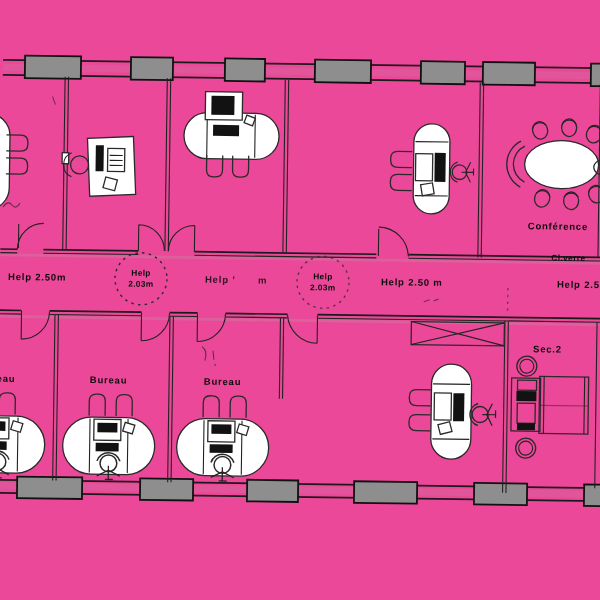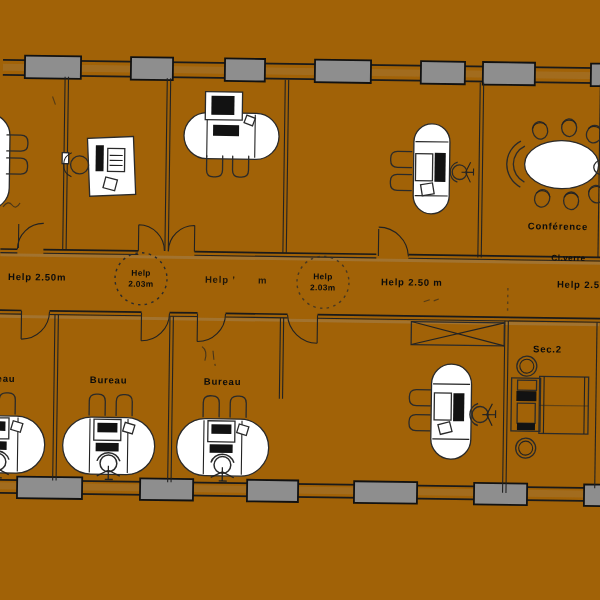--- a/index.html
+++ b/index.html
@@ -1,16 +1,16 @@
 <!DOCTYPE html>
 <html><head>
 <meta charset="utf-8">
 <style>
   html,body{margin:0;padding:0;background:#ffffff;}
-  .canvas{width:600px;height:600px;background:#a16207;position:relative;overflow:hidden;}
+  .canvas{width:600px;height:600px;background:#ec4899;position:relative;overflow:hidden;}
   svg{overflow:hidden;display:block;}
   .wall{stroke:#1a1a1a;stroke-width:1.7;fill:none;}
   .thin{stroke:#222222;stroke-width:1.1;fill:none;}
   .furn{stroke:#2a2a2a;stroke-width:1.3;fill:#ffffff;}
   .furnN{stroke:#2a2a2a;stroke-width:1.3;fill:none;}
   .dark{fill:#121212;stroke:none;}
   .win{stroke:#111111;stroke-width:1.8;}
   .smudge{stroke:#a9a9a9;fill:none;}
   .dash{stroke:#2b2b2b;stroke-width:1.4;fill:none;stroke-dasharray:2.5 4.3;}
   .lbl{font-family:"Liberation Sans",sans-serif;font-weight:bold;font-size:9.5px;fill:#0b0b0b;letter-spacing:.8px;}

